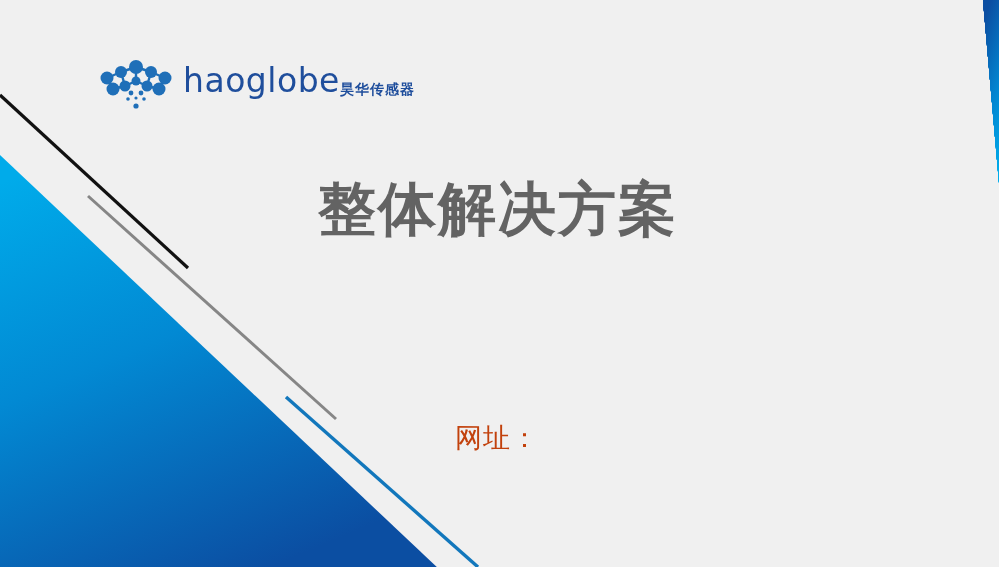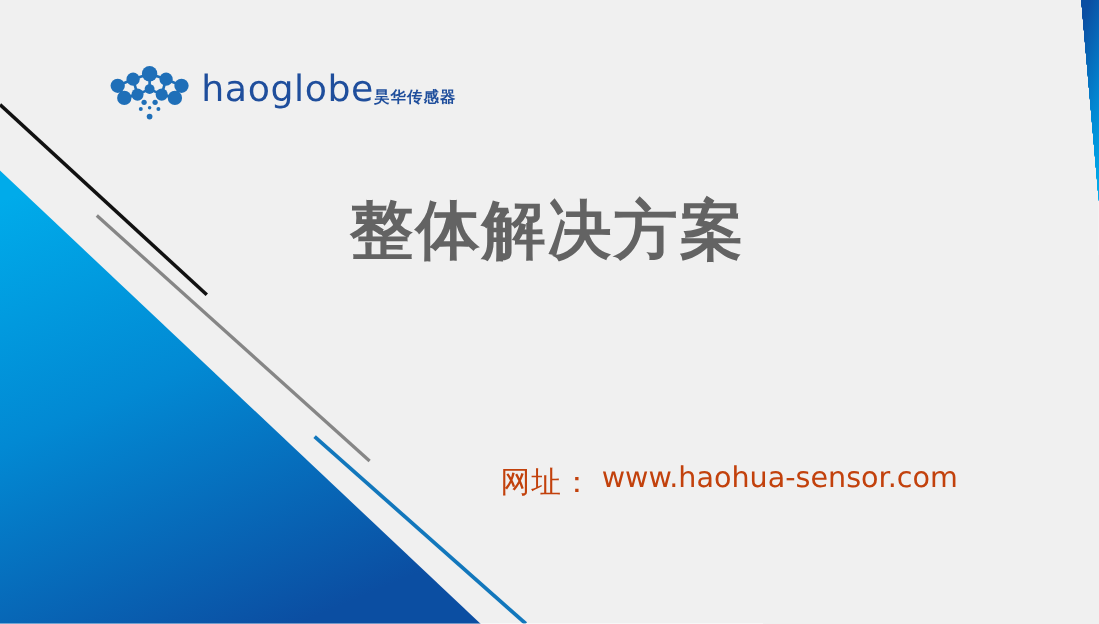--- a/index.html
+++ b/index.html
@@ -218,16 +218,15 @@
       <div id="logo-subtitle">昊华传感器</div>
     </div>
   </div>
 
   <div id="title-block">
     <div class="title-line" id="title-line-1">整体解决方案</div>
   </div>
 
   <div id="website-line">
     <span id="website-label">网址：</span>
-    <span id="website-url">www.haohua-sensor.com</span>
   </div>
 
 </div>
 
 </body></html>

